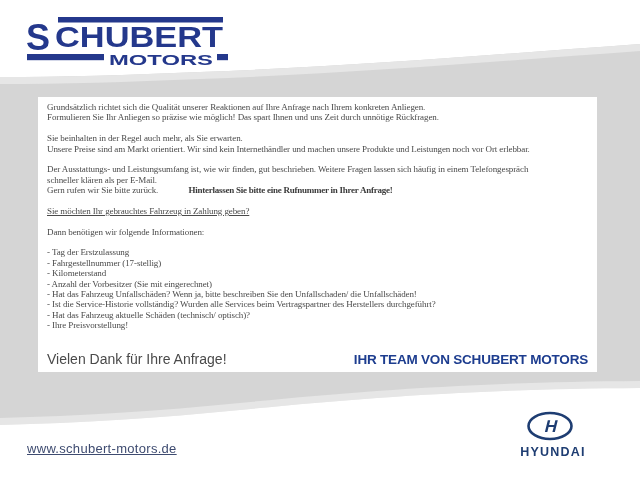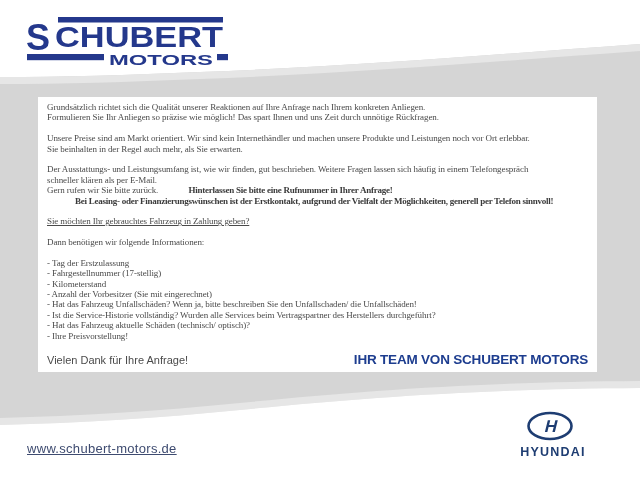--- a/index.html
+++ b/index.html
@@ -19,21 +19,21 @@
   .line{
     height:10.4px;line-height:10.4px;font-size:9px;color:#4a4a4a;
     letter-spacing:-0.1px;white-space:pre;overflow:hidden;font-family:Liberation Serif, serif;
   }
   .line .bold, .line.bold{font-weight:bold;color:#3a3a3a;letter-spacing:-0.25px;padding-left:28px;}
   .line.underline{text-decoration:underline;}
   .closing{
     position:absolute;left:9px;right:9px;top:256px;
     display:flex;justify-content:space-between;align-items:baseline;
   }
-  .closing .thanks{font-size:11px;line-height:11px;color:#4a4a4a;}
+  .closing .thanks{font-size:14px;line-height:11px;color:#4a4a4a;}
   .closing .team{
     font-size:13.5px;line-height:14px;font-weight:bold;color:#1d3d8f;letter-spacing:-0.2px;text-align:right;
   }
   .footer-url{
     position:absolute;left:27px;top:441px;
     font-size:13px;color:#3e4b70;letter-spacing:0.3px;text-decoration:underline;
   }
   #hyundai-logo{position:absolute;left:516px;top:410px;width:76px;height:50px;}
 </style>
 </head>
@@ -58,27 +58,26 @@
     <text x="84" y="50" font-family="Liberation Sans, sans-serif" font-weight="bold" font-size="15.5" textLength="104" lengthAdjust="spacingAndGlyphs">MOTORS</text>
     <rect x="192" y="39" width="11" height="6.2"></rect>
   </g>
 </svg>
 
 <div class="card">
   <div>
       <div class="line">Grundsätzlich richtet sich die Qualität unserer Reaktionen auf Ihre Anfrage nach Ihrem konkreten Anliegen.</div>
       <div class="line">Formulieren Sie Ihr Anliegen so präzise wie möglich! Das spart Ihnen und uns Zeit durch unnötige Rückfragen.</div>
       <div class="line">&nbsp;</div>
+      <div class="line">Sie beinhalten in der Regel auch mehr, als Sie erwarten.</div>
       <div class="line">Unsere Preise sind am Markt orientiert. Wir sind kein Internethändler und machen unsere Produkte und Leistungen noch vor Ort erlebbar.</div>
-      <div class="line">Sie beinhalten in der Regel auch mehr, als Sie erwarten.</div>
       <div class="line">&nbsp;</div>
       <div class="line">Der Ausstattungs- und Leistungsumfang ist, wie wir finden, gut beschrieben. Weitere Fragen lassen sich häufig in einem Telefongespräch</div>
       <div class="line">schneller klären als per E-Mail.</div>
       <div class="line"><span>Gern rufen wir Sie bitte zurück. </span><span class="bold">Hinterlassen Sie bitte eine Rufnummer in Ihrer Anfrage!</span></div>
-      <div class="line bold">Bei Leasing- oder Finanzierungswünschen ist der Erstkontakt, aufgrund der Vielfalt der Möglichkeiten, generell per Telefon sinnvoll!</div>
       <div class="line">&nbsp;</div>
       <div class="line underline">Sie möchten Ihr gebrauchtes Fahrzeug in Zahlung geben?</div>
       <div class="line">&nbsp;</div>
       <div class="line">Dann benötigen wir folgende Informationen:</div>
       <div class="line">&nbsp;</div>
       <div class="line">- Tag der Erstzulassung</div>
       <div class="line">- Fahrgestellnummer (17-stellig)</div>
       <div class="line">- Kilometerstand</div>
       <div class="line">- Anzahl der Vorbesitzer (Sie mit eingerechnet)</div>
       <div class="line">- Hat das Fahrzeug Unfallschäden? Wenn ja, bitte beschreiben Sie den Unfallschaden/ die Unfallschäden!</div>

